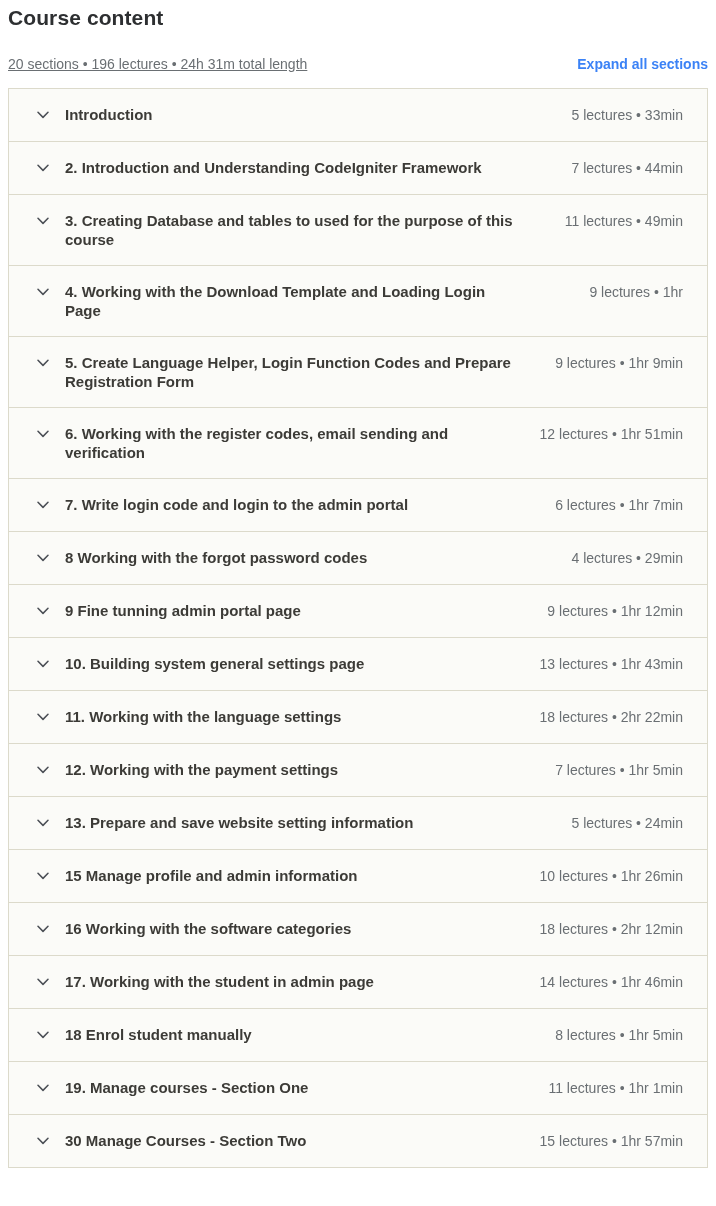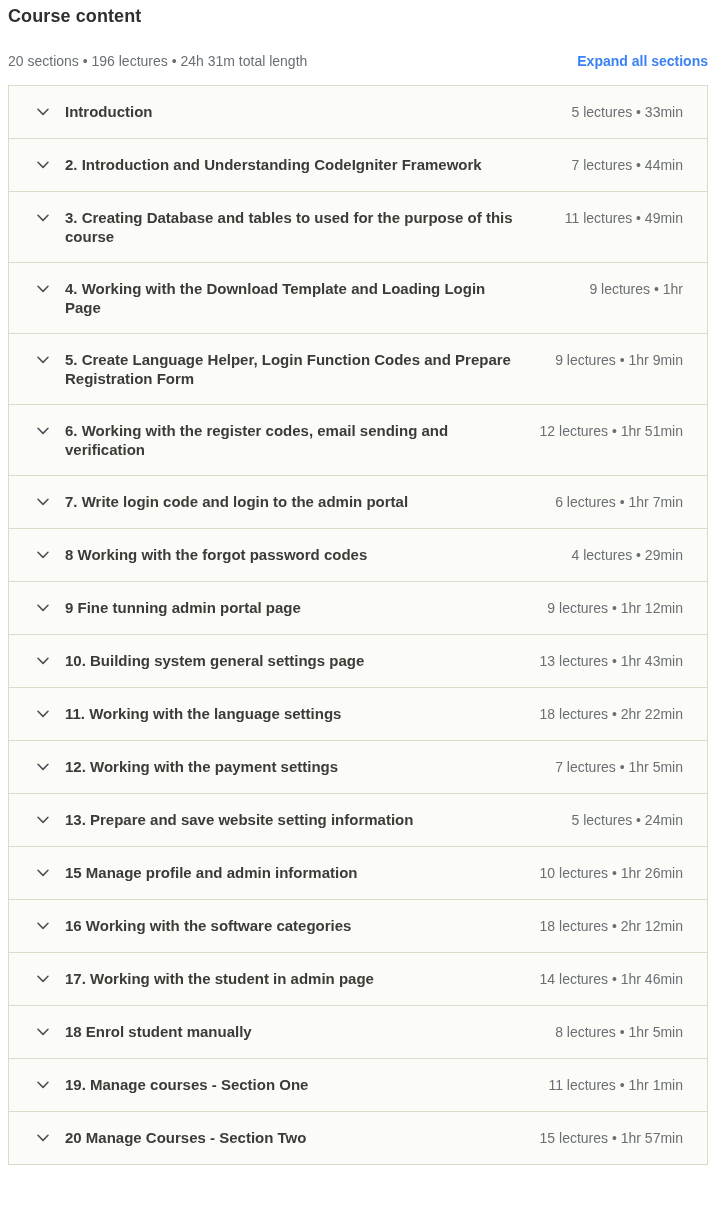--- a/index.html
+++ b/index.html
@@ -7,36 +7,37 @@
     background: #ffffff;
     font-family: "Liberation Sans", sans-serif;
   }
   .page {
     width: 716px;
     min-height: 1206px;
     background: #ffffff;
     padding: 4px 8px 8px 8px;
   }
   .page-title {
-    font-size: 18px;
+    font-size: 21px;
     font-weight: 700;
     color: #2d2f31;
     letter-spacing: 0.1px;
     margin: 2px 0 0 0;
   }
   .summary-bar {
     display: flex;
     align-items: baseline;
     justify-content: space-between;
     margin-top: 26px;
     margin-bottom: 16px;
   }
   .course-summary {
     font-size: 14px;
     color: #6a6f73;
+    text-decoration: underline;
   }
   .expand-all {
     font-size: 14px;
     font-weight: 700;
     color: #3b82f6;
     text-decoration: none;
     cursor: pointer;
   }
   .section-list {
     border: 1px solid #dcdacb;
@@ -269,17 +270,17 @@
     <span class="row-title">19. Manage courses - Section One</span>
     <span class="row-meta">11 lectures • 1hr 1min</span>
   </div>
 
   <div class="section-row">
     <span class="chev">
       <svg width="12" height="8" viewBox="0 0 12 8" aria-hidden="true">
         <path d="M1 1.3 L6 6.4 L11 1.3" fill="none" stroke="#4b4f56" stroke-width="1.5" stroke-linecap="round" stroke-linejoin="round"></path>
       </svg>
     </span>
-    <span class="row-title">20 Manage Courses - Section Two</span>
+    <span class="row-title">30 Manage Courses - Section Two</span>
     <span class="row-meta">15 lectures • 1hr 57min</span>
   </div>
 </div>
 </div>
 
 </body></html>

